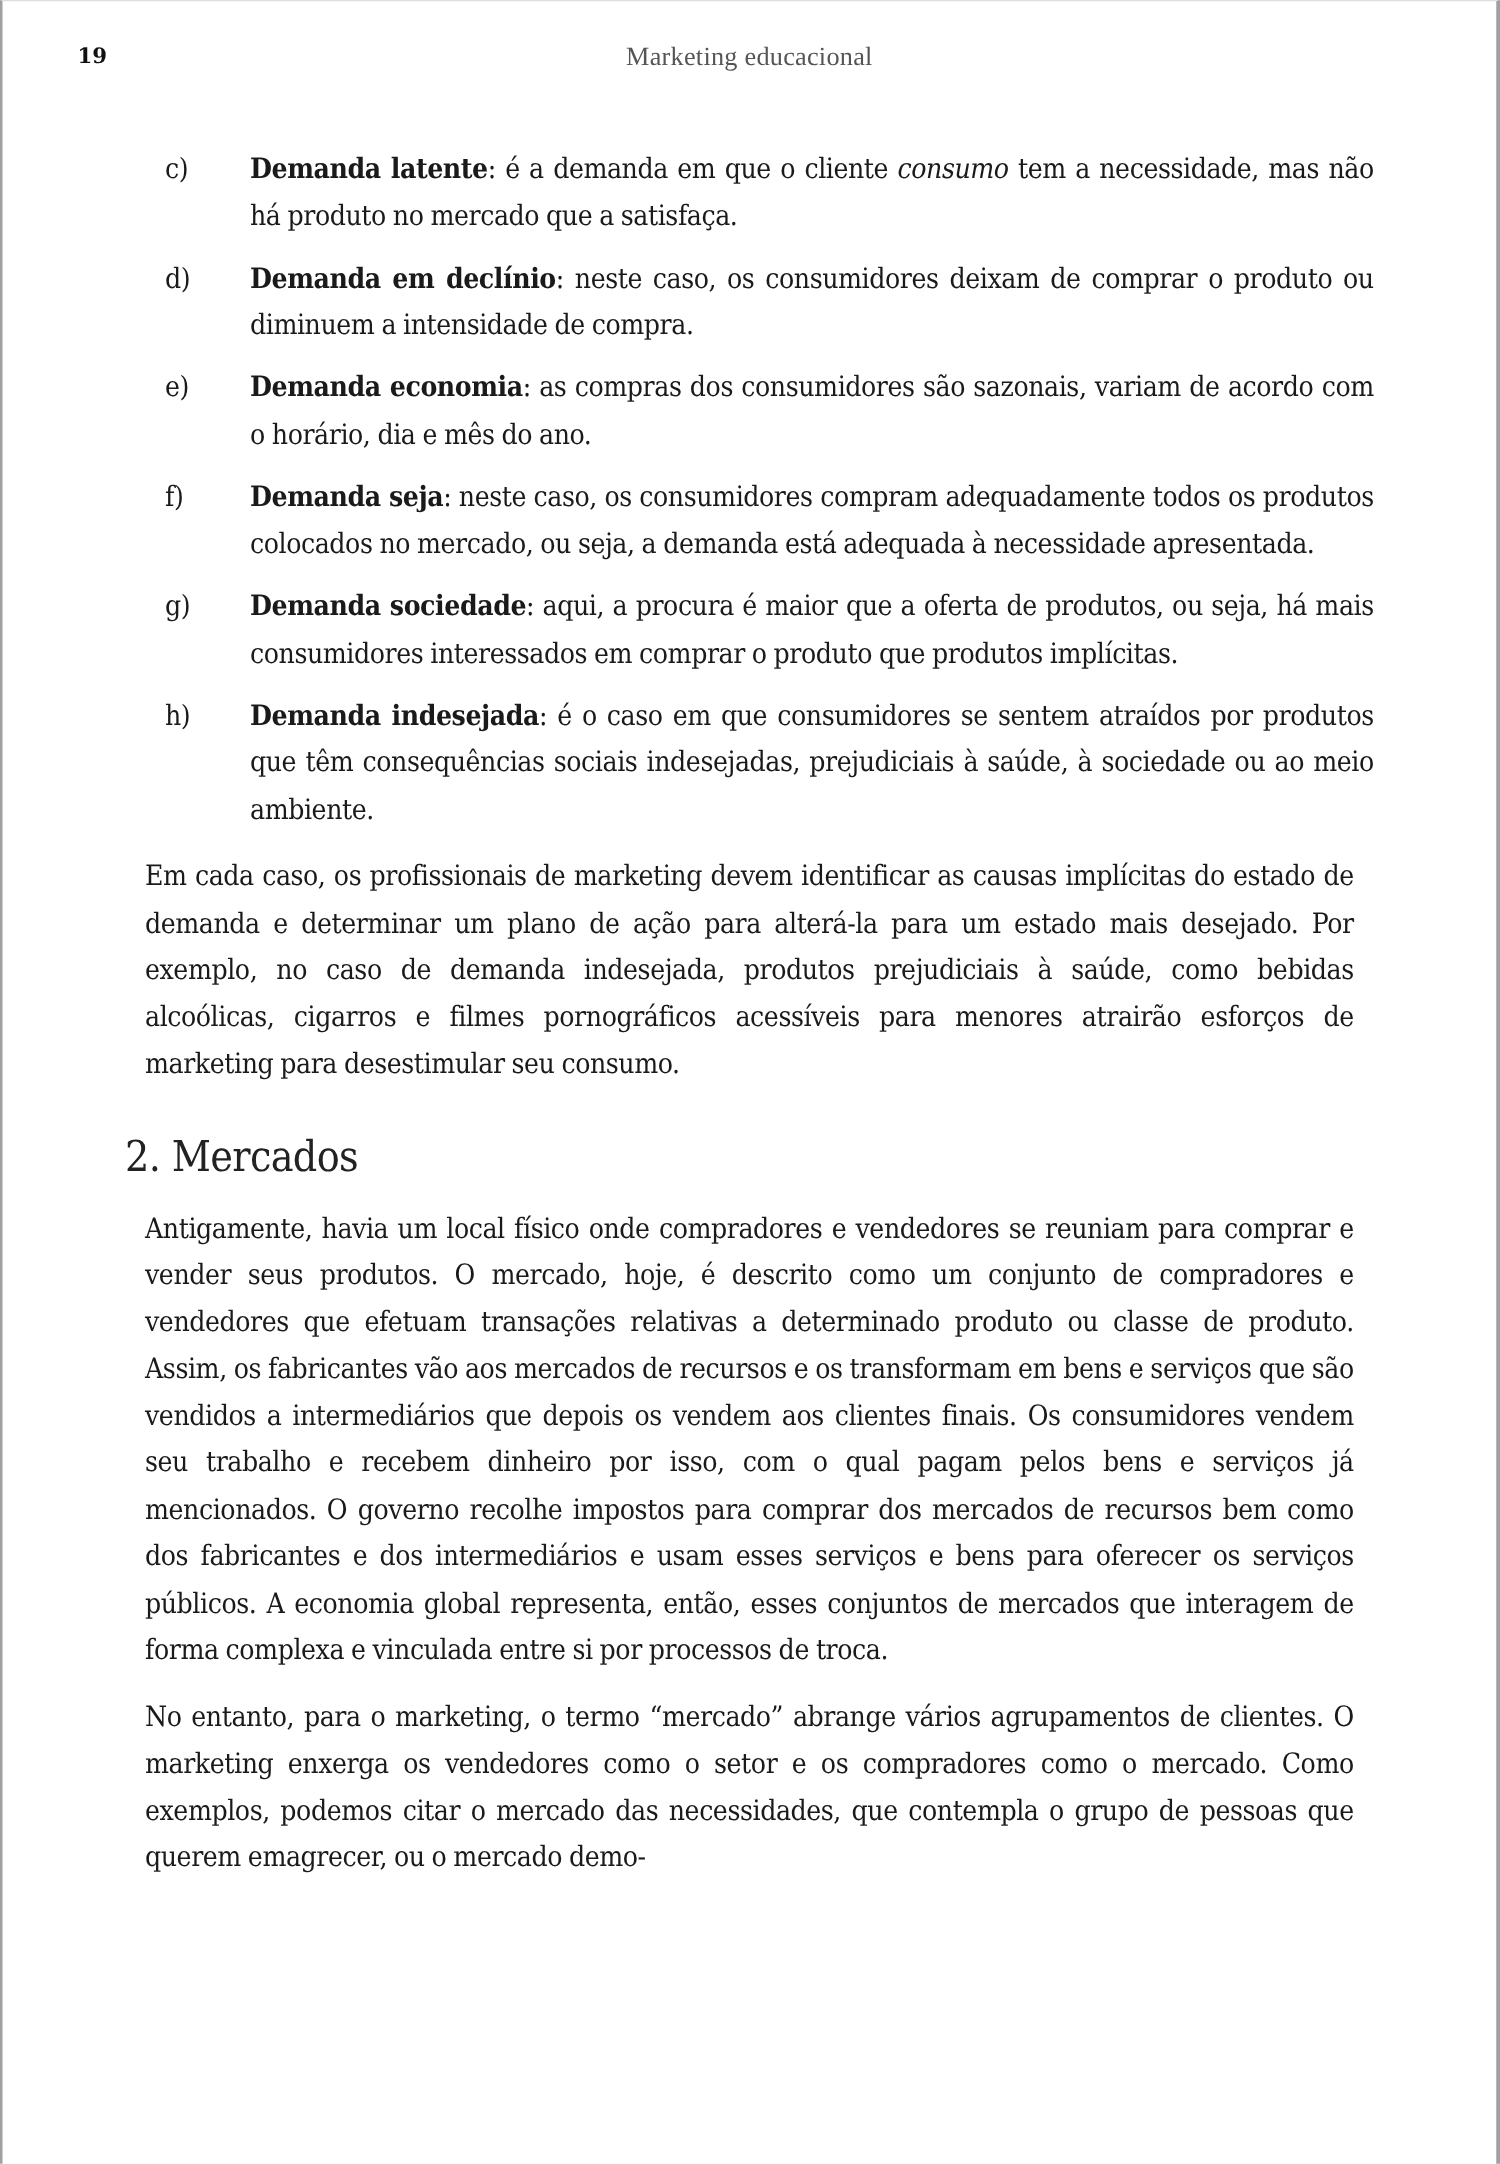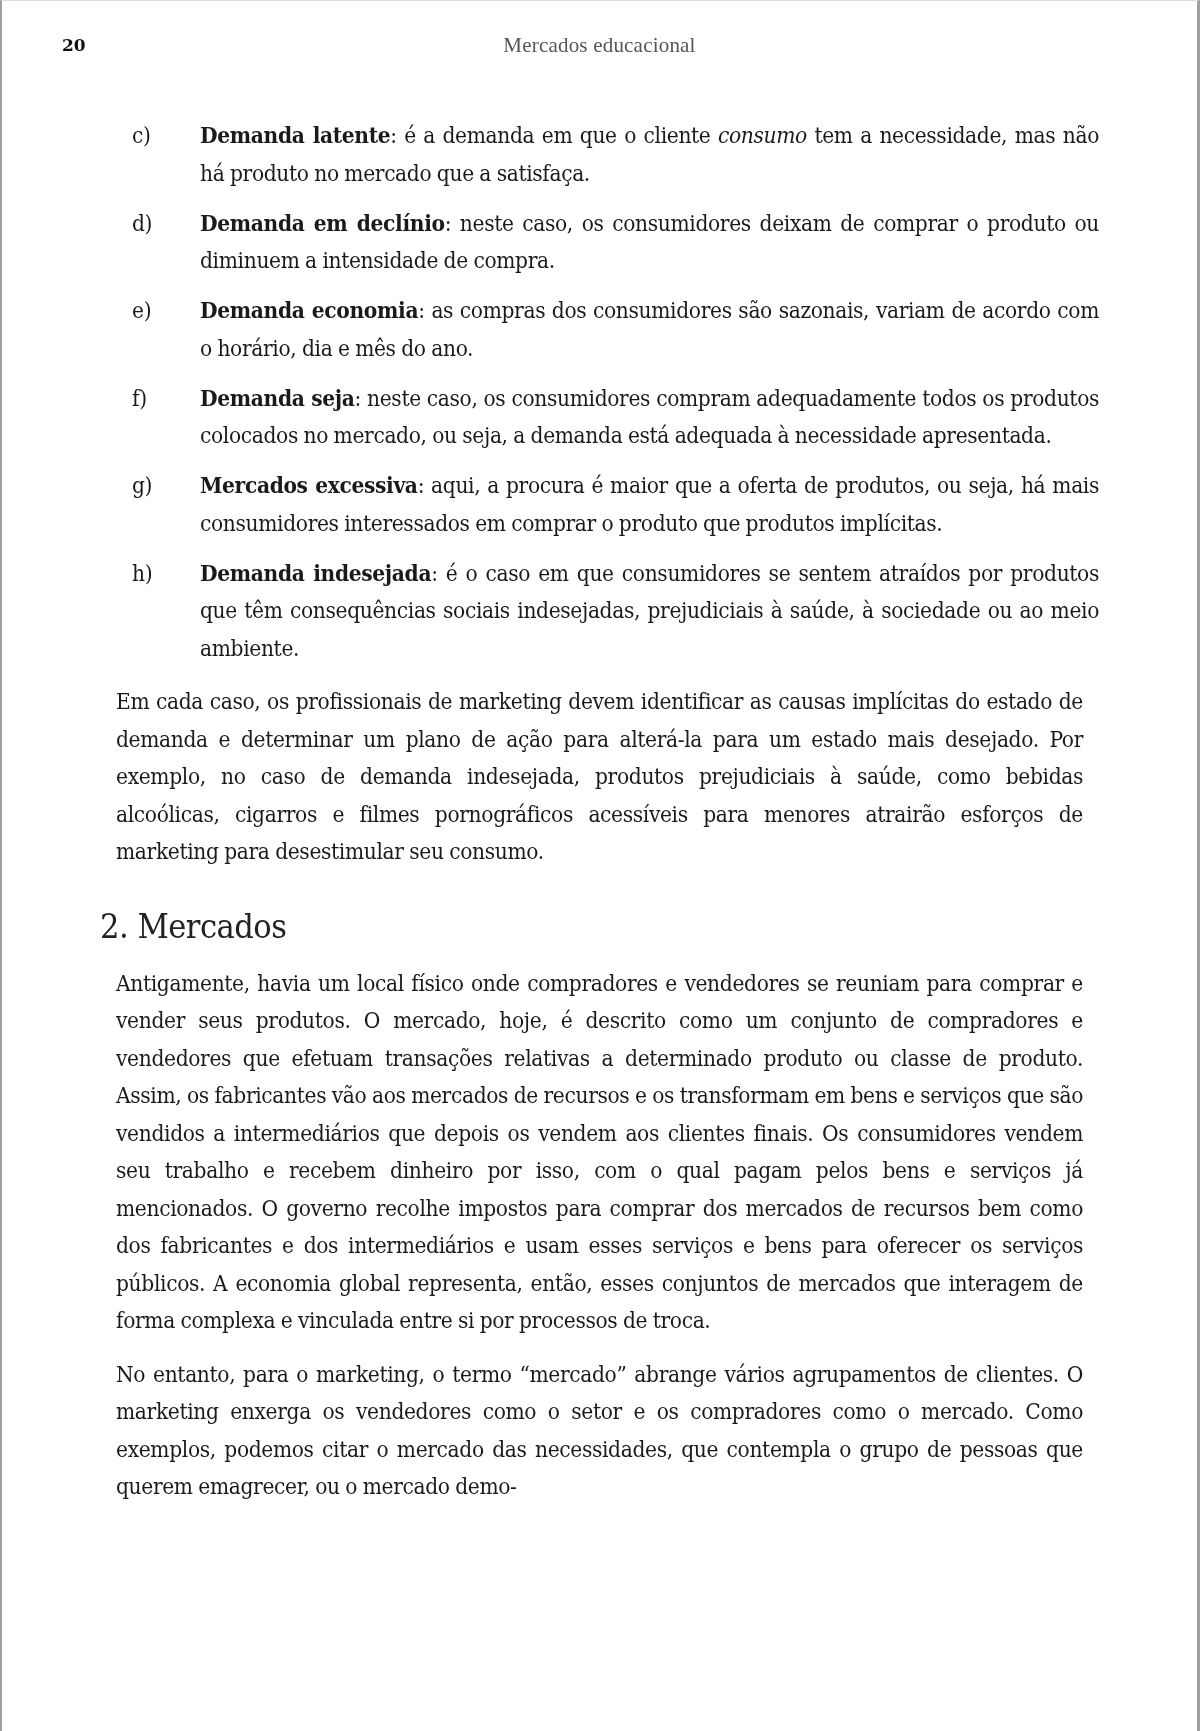--- a/index.html
+++ b/index.html
@@ -89,22 +89,22 @@
       line-height: 46px;
       letter-spacing: -0.5px;
       color: #222;
     }
     .para-gap { margin-top: 12px !important; }
   </style>
 </head>
 <body>
 
 <div class="running-head">
-  <span class="page-number">20</span>
-  <div class="running-title">Mercados educacional</div>
+  <span class="page-number">19</span>
+  <div class="running-title">Marketing educacional</div>
 </div>
 
 <div class="content">
   <ul class="list">
     <li class="list-item">
       <span class="list-marker">c)</span>
       <span class="term">Demanda latente</span><span>: é a demanda em que o cliente </span><em>consumo</em><span> tem a necessidade, mas não há produto no mercado que a satisfaça.</span>
     </li>
     <li class="list-item">
       <span class="list-marker">d)</span>
@@ -113,21 +113,21 @@
     <li class="list-item">
       <span class="list-marker">e)</span>
       <span class="term">Demanda economia</span><span>: as compras dos consumidores são sazonais, variam de acordo com o horário, dia e mês do ano.</span>
     </li>
     <li class="list-item">
       <span class="list-marker">f)</span>
       <span class="term">Demanda seja</span><span>: neste caso, os consumidores compram adequadamente todos os produtos colocados no mercado, ou seja, a demanda está adequada à necessidade apresentada.</span>
     </li>
     <li class="list-item">
       <span class="list-marker">g)</span>
-      <span class="term">Mercados excessiva</span><span>: aqui, a procura é maior que a oferta de produtos, ou seja, há mais consumidores interessados em comprar o produto que produtos implícitas.</span>
+      <span class="term">Demanda sociedade</span><span>: aqui, a procura é maior que a oferta de produtos, ou seja, há mais consumidores interessados em comprar o produto que produtos implícitas.</span>
     </li>
     <li class="list-item">
       <span class="list-marker">h)</span>
       <span class="term">Demanda indesejada</span><span>: é o caso em que consumidores se sentem atraídos por produtos que têm consequências sociais indesejadas, prejudiciais à saúde, à sociedade ou ao meio ambiente.</span>
     </li>
   </ul>
 
   <p class="para-after-list">Em cada caso, os profissionais de marketing devem identificar as causas implícitas do estado de demanda e determinar um plano de ação para alterá-la para um estado mais desejado. Por exemplo, no caso de demanda indesejada, produtos prejudiciais à saúde, como bebidas alcoólicas, cigarros e filmes pornográficos acessíveis para menores atrairão esforços de marketing para desestimular seu consumo.</p>
 
   <h2 class="section-heading">2. Mercados</h2>

